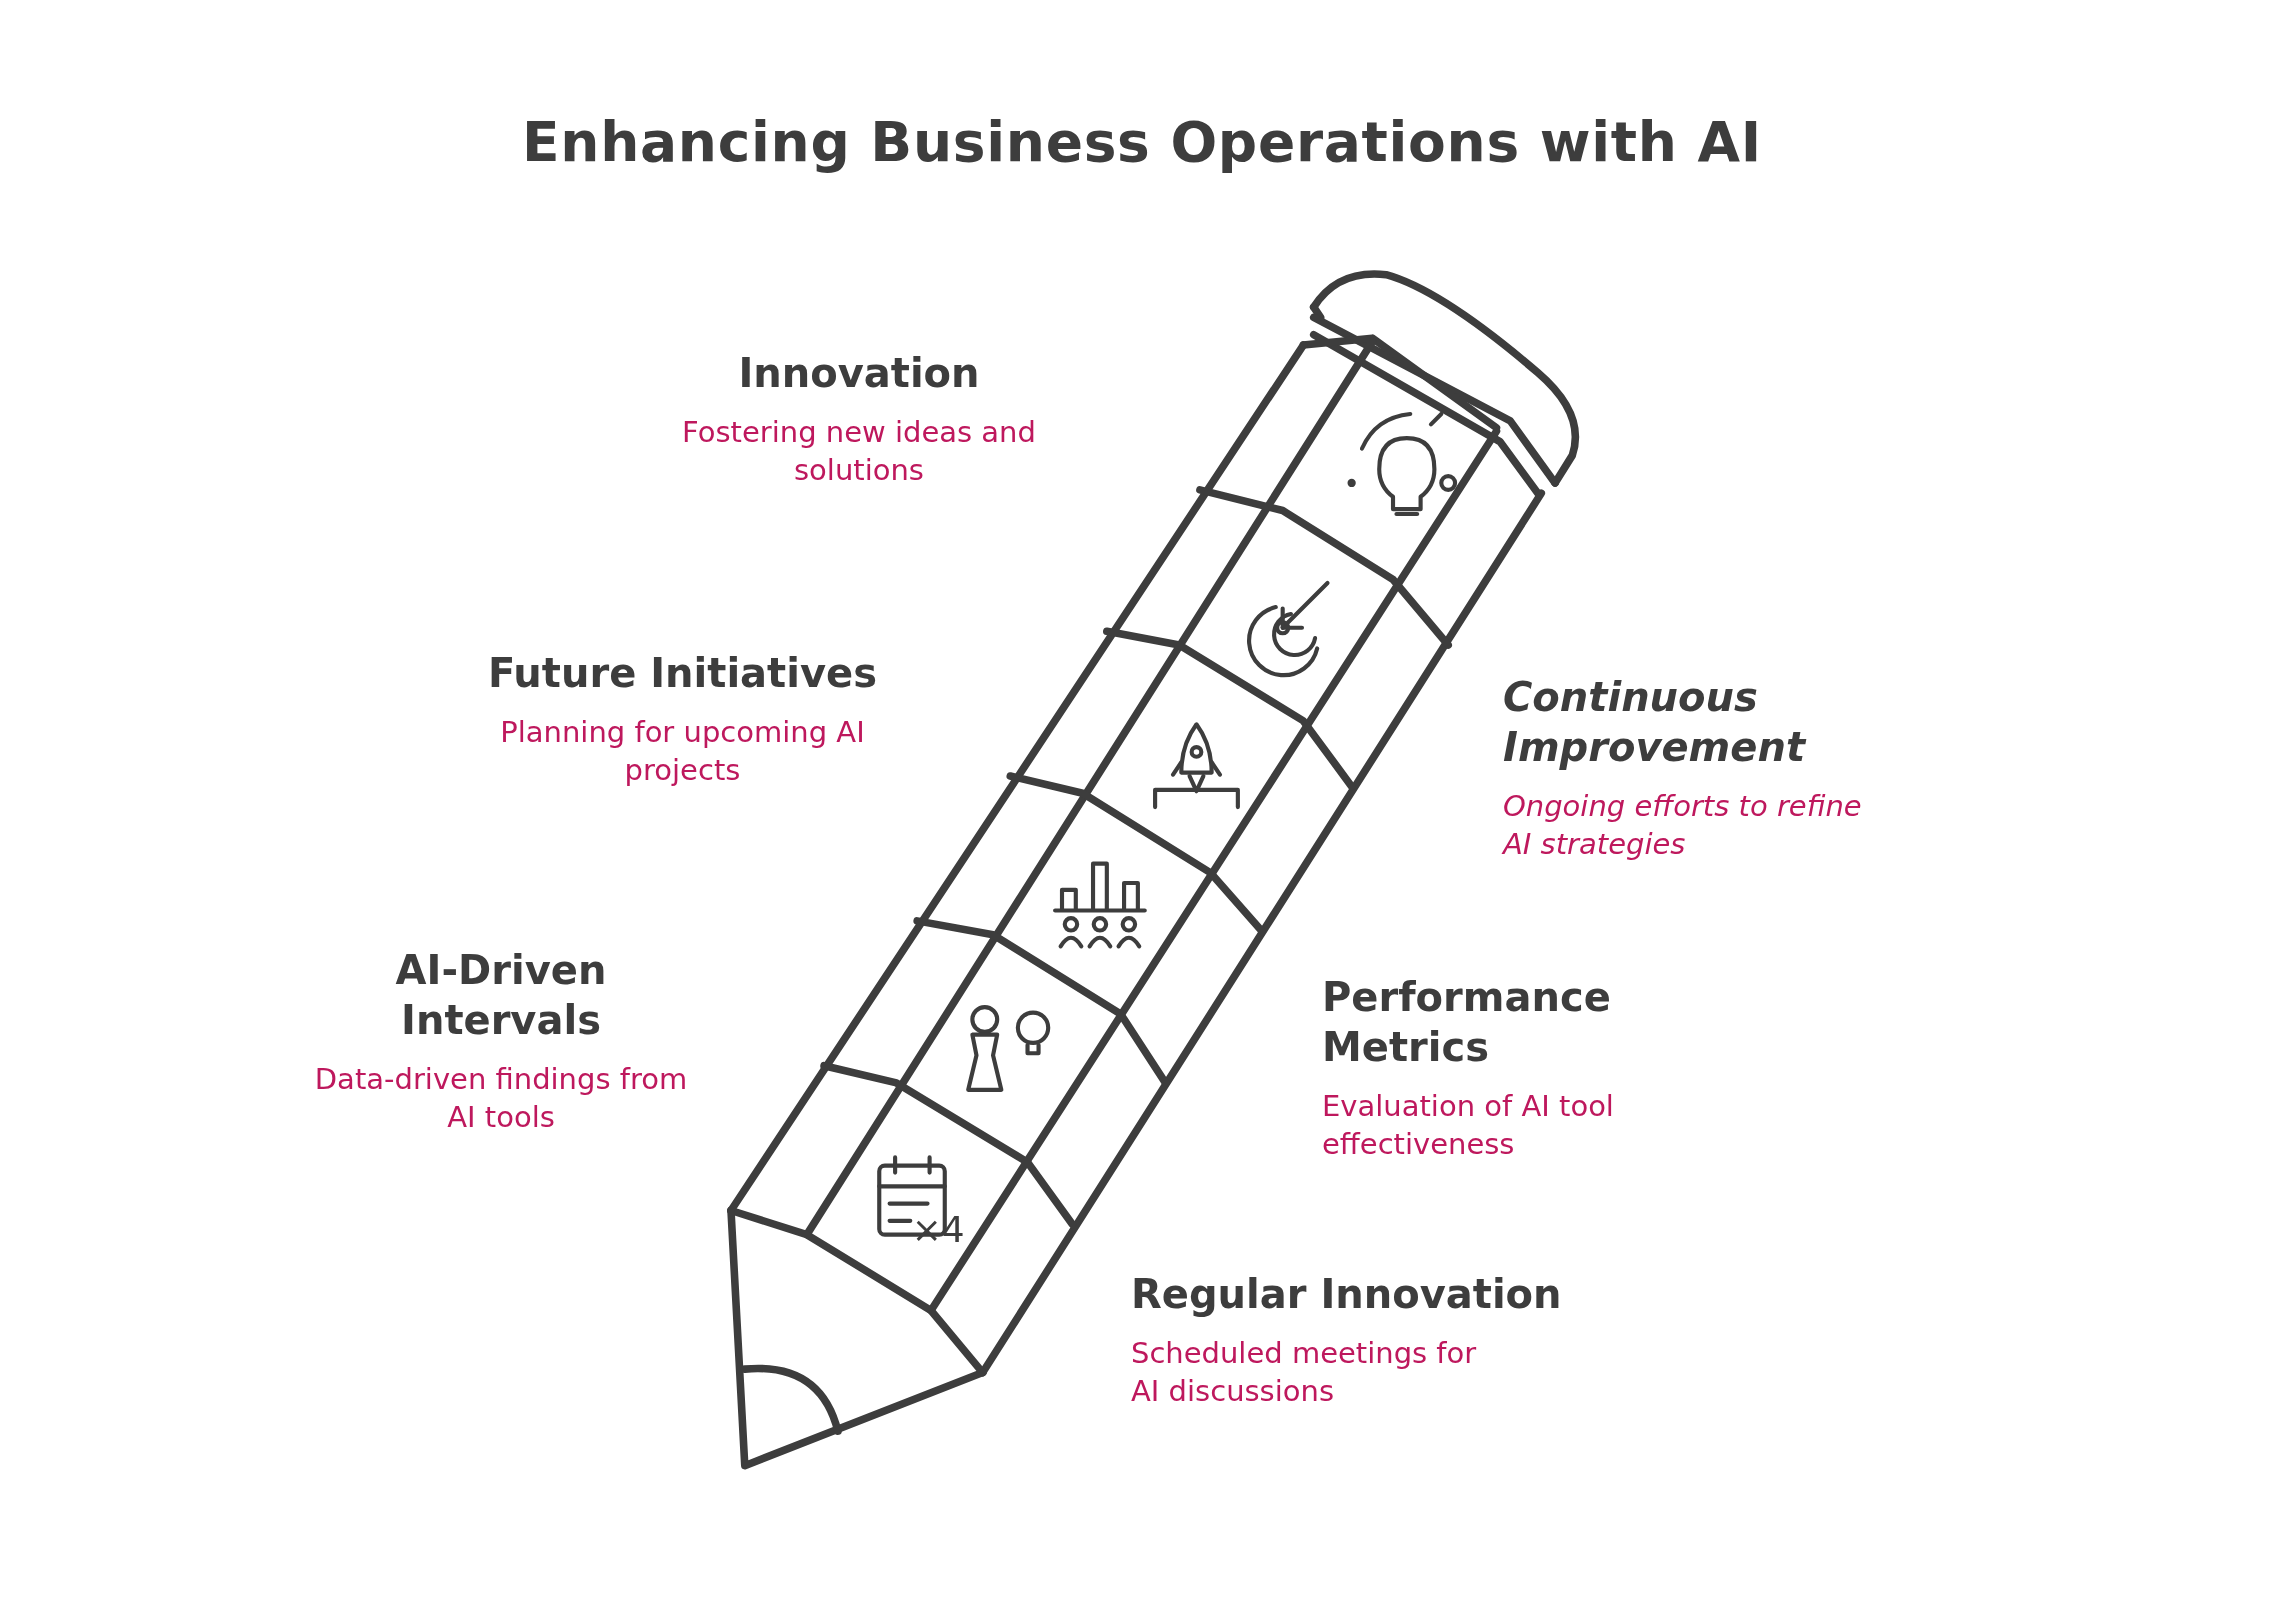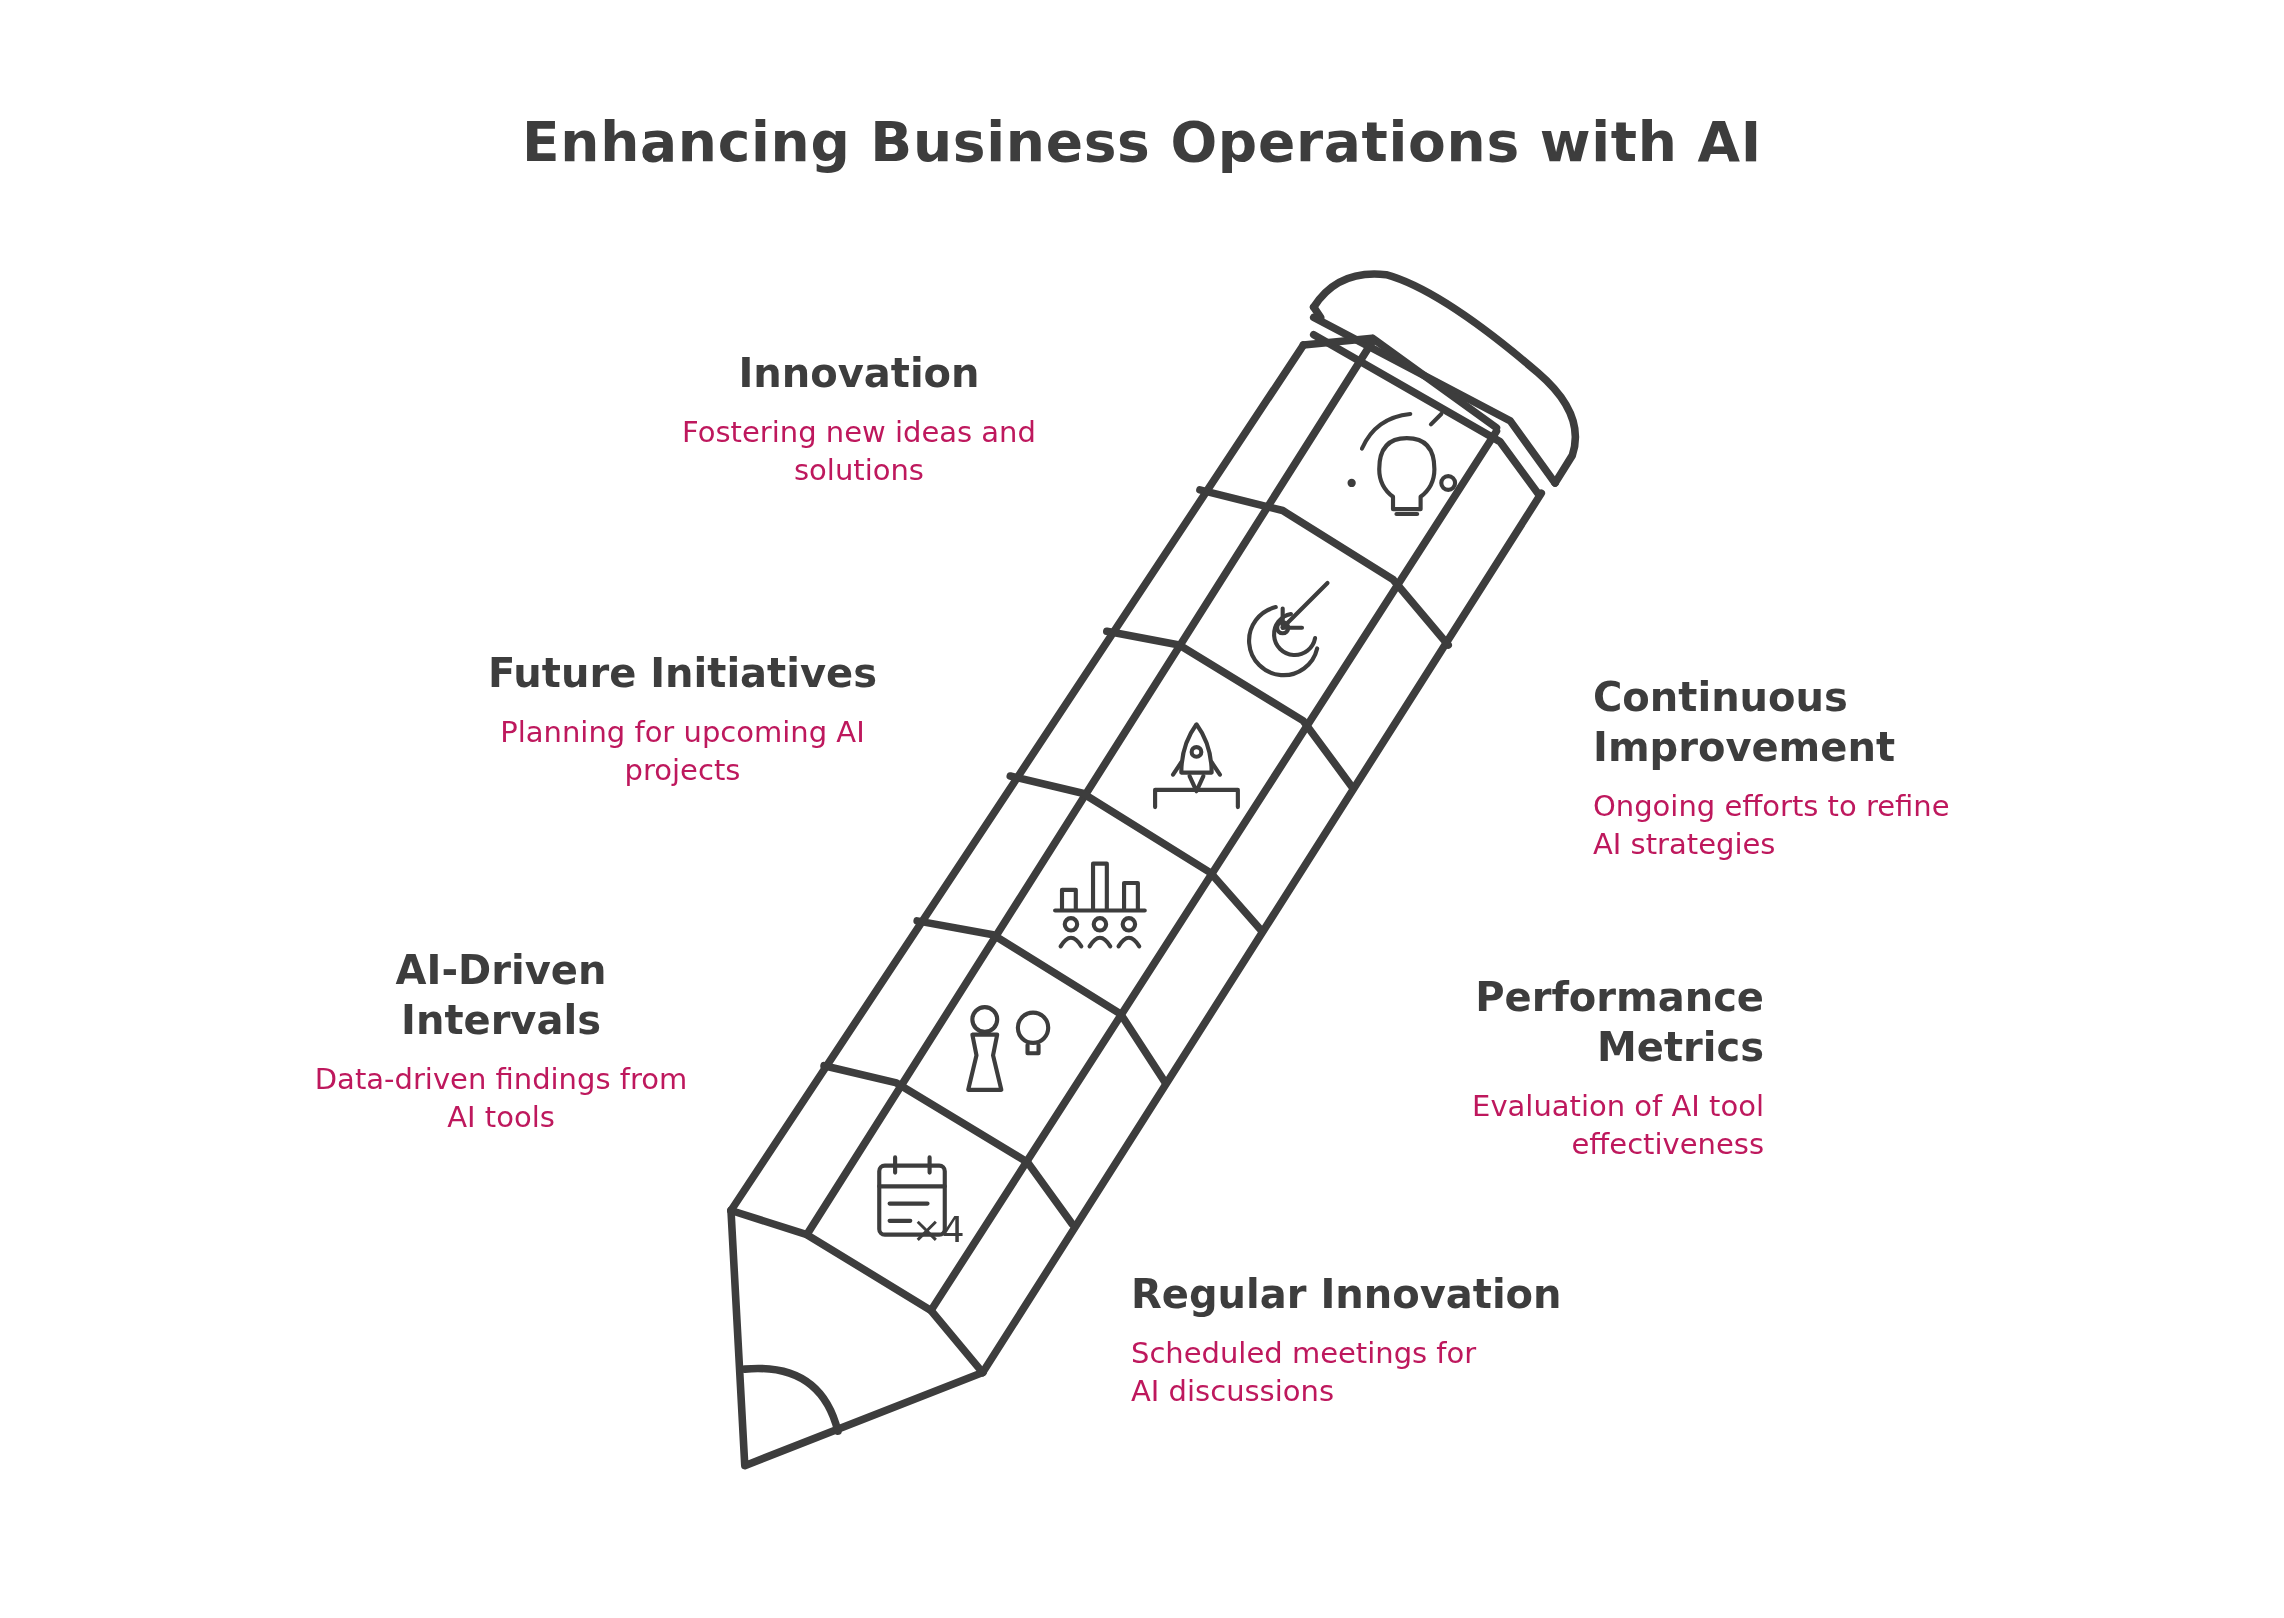--- a/index.html
+++ b/index.html
@@ -88,31 +88,31 @@
     <path d="M1290 1745 l55 0 M1290 1770 l30 0"></path>
   </g>
   <text x="1322" y="1800" font-size="52" font-family="DejaVu Sans, sans-serif" fill="#3d3d3d" stroke="none">×4</text>
 </svg>
 
 <div class="block right" style="left:621px; top:348px; width:476px;">
   <h2>Innovation</h2>
   <p><span>Fostering new ideas and</span><br><span>solutions</span></p>
 </div>
 
-<div class="block left" style="left:1593px; top:672px; width:497px;">
+<div class="block left" style="left:1503px; top:672px; width:497px;font-style:italic;">
   <h2><span>Continuous</span><br><span>Improvement</span></h2>
   <p><span>Ongoing efforts to refine</span><br><span>AI strategies</span></p>
 </div>
 
 <div class="block right" style="left:441px; top:648px; width:483px;">
   <h2>Future Initiatives</h2>
   <p><span>Planning for upcoming AI</span><br><span>projects</span></p>
 </div>
 
-<div class="block left" style="left:1281px; top:972px; width:483px;text-align:right;">
+<div class="block left" style="left:1322px; top:972px; width:483px;">
   <h2><span>Performance</span><br><span>Metrics</span></h2>
   <p><span>Evaluation of AI tool</span><br><span>effectiveness</span></p>
 </div>
 
 <div class="block right" style="left:276px; top:945px; width:450px;">
   <h2><span>AI-Driven</span><br><span>Intervals</span></h2>
   <p><span>Data-driven findings from</span><br><span>AI tools</span></p>
 </div>
 
 <div class="block left" style="left:1131px; top:1269px; width:483px;">

